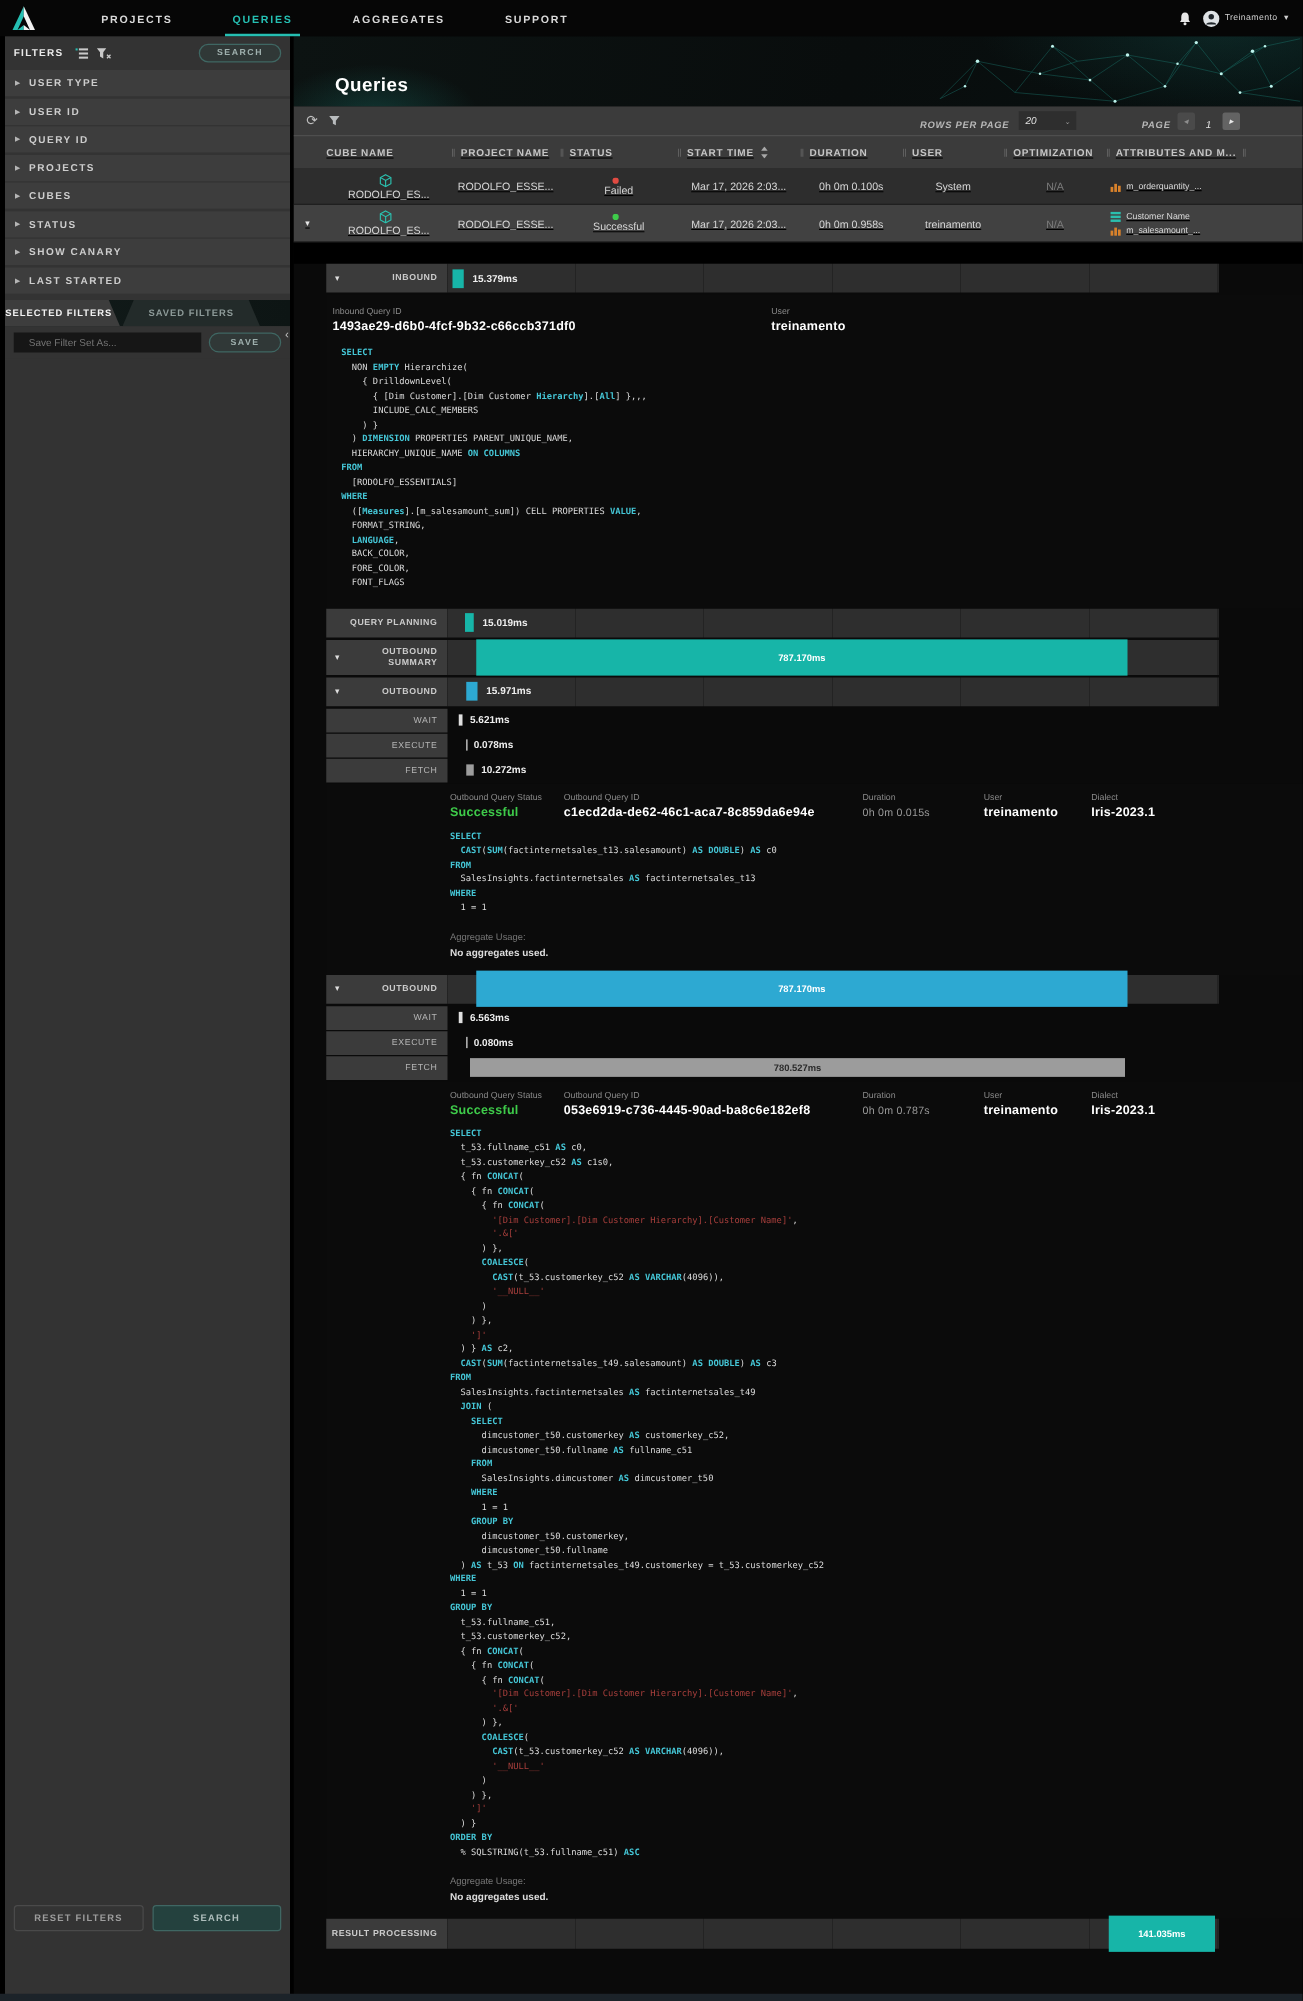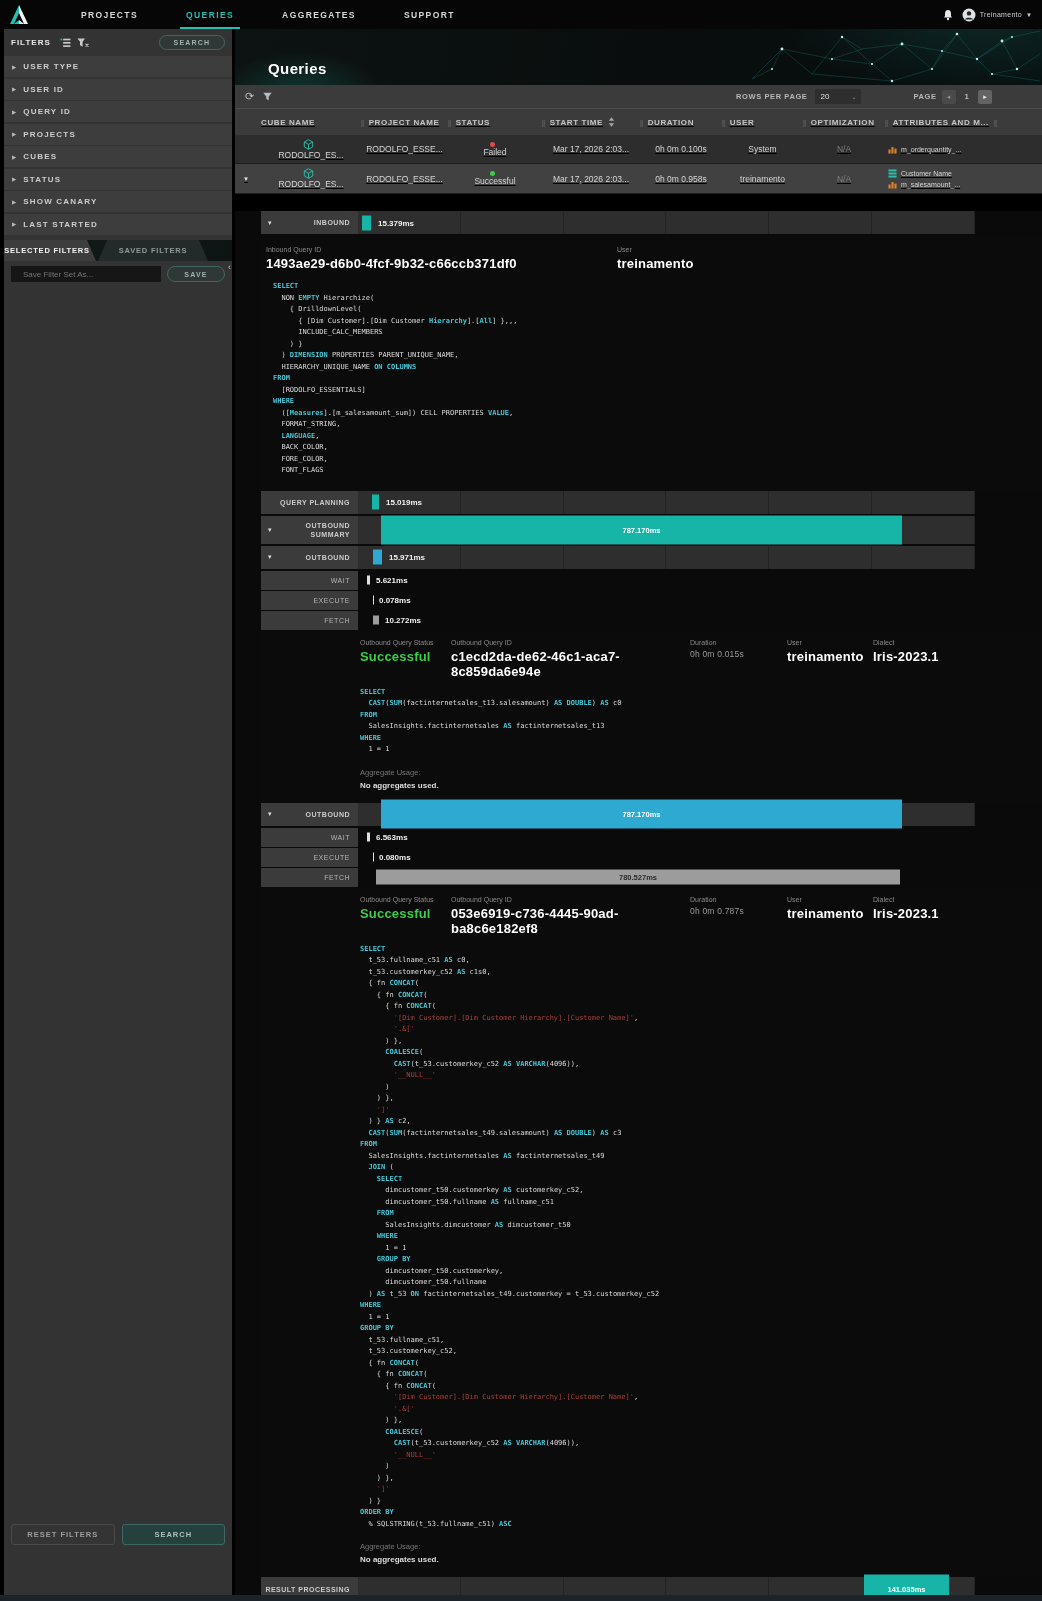--- a/index.html
+++ b/index.html
@@ -64,21 +64,21 @@
   .main { position:absolute; left:235px; top:29px; width:807px; height:1572px; background:#0a0a0a; }
   .page-head { position:relative; height:56px; overflow:hidden;
     background:radial-gradient(120px 60px at 8% 115%, rgba(27,122,112,.35), transparent 70%),
                radial-gradient(260px 90px at 92% -10%, rgba(25,90,85,.30), transparent 75%),
                linear-gradient(100deg,#0c1312,#090d0d 55%,#071010); }
   .page-title { position:absolute; left:33px; bottom:8px; font-size:15px; font-weight:bold;
     letter-spacing:.4px; color:#fff; }
   .net-svg { position:absolute; right:0; top:0; }
   .toolbar { height:23px; background:#3b3b3b; display:flex; align-items:center; padding:0 45px 0 10px; }
   .tb-ic { color:#c0c0c0; font-size:11px; margin-right:8px; cursor:pointer; display:flex; align-items:center; }
-  .tb-right { margin-left:auto; display:flex; align-items:center; }
+  .tb-right { margin-left:auto; display:flex; align-items:flex-end;font-style:italic; }
   .tb-lab { font-size:7.5px; font-weight:bold; letter-spacing:.6px; color:#b8b8b8; }
   .tb-select { width:46px; height:15px; background:#2e2e2e; margin-left:8px; display:flex;
     align-items:center; justify-content:space-between; padding:0 5px; color:#e0e0e0; font-size:8px;
     cursor:pointer; }
   .tb-select .dd { font-size:6px; color:#999; }
   .tb-gap { width:52px; }
   .pg-btn { width:14px; height:14px; border-radius:2px; margin:0 5px; display:flex; align-items:center;
     justify-content:center; font-size:7px; cursor:pointer; }
   .pg-prev { background:#4a4a4a; color:#8e8e8e; }
   .pg-next { background:#636363; color:#e8e8e8; }
@@ -128,21 +128,21 @@
   .bar-text { font-size:7.5px; font-weight:bold; color:#fff; white-space:nowrap; }
   .bar.gray .bar-text { color:#2a2a2a; }
   .t-time { position:absolute; top:50%; transform:translateY(-50%); font-size:8px; font-weight:bold;
     color:#efefef; white-space:nowrap; }
   
   .d-block { background:#0b0b0b; }
   .d-block.inb { padding:10px 0 14px 5px; }
   .d-block.outb { padding:8px 0 13px 99px; }
   .meta { display:flex; }
   .meta-col .m-label { font-size:7px; color:#8a8a8a; margin-bottom:3px; }
-  .m-value { font-size:13px; font-weight:bold; color:#fff; letter-spacing:.2px; }
+  .m-value { font-size:10px; font-weight:bold; color:#fff; letter-spacing:.2px; }
   .m-value.green { color:var(--success); }
   .m-value.dim { color:#9a9a9a; font-weight:normal; font-size:8.5px; }
   .w-st { width:91px; } .w-qid { width:239px; } .w-dur { width:97px; } .w-usr { width:86px; }
   .w-inb1 { width:351px; }
   .code { margin-top:10px; padding-left:7px; }
   .code-line { white-space:pre; font-family:"DejaVu Sans Mono",monospace; font-size:7px;
     line-height:11.5px; color:#dcdcdc; }
   .c-k { color:var(--kw); font-weight:bold; } .c-s { color:var(--str); } .c-d { color:#dcdcdc; }
   .agg-label { font-size:7.5px; color:#777; margin-top:12px; }
   .agg-text { font-size:8px; font-weight:bold; color:#ddd; margin-top:4px; }
@@ -669,21 +669,21 @@
         </div>
       <div class="agg-label">Aggregate Usage:</div>
       <div class="agg-text">No aggregates used.</div>
     </div>
 
     <div class="t-row h24">
       <div class="t-label">
         <span class="t-label-text">RESULT PROCESSING</span>
       </div>
       <div class="t-track grid">
-        <div class="bar teal big" style="left:506px;width:85px">
+        <div class="bar teal big" style="left:529px;width:85px">
           <span class="bar-text">141.035ms</span>
         </div>
       </div>
     </div>
   </div>
 </div>
 
 <div class="footer-strip"></div>
 
 </body></html>

